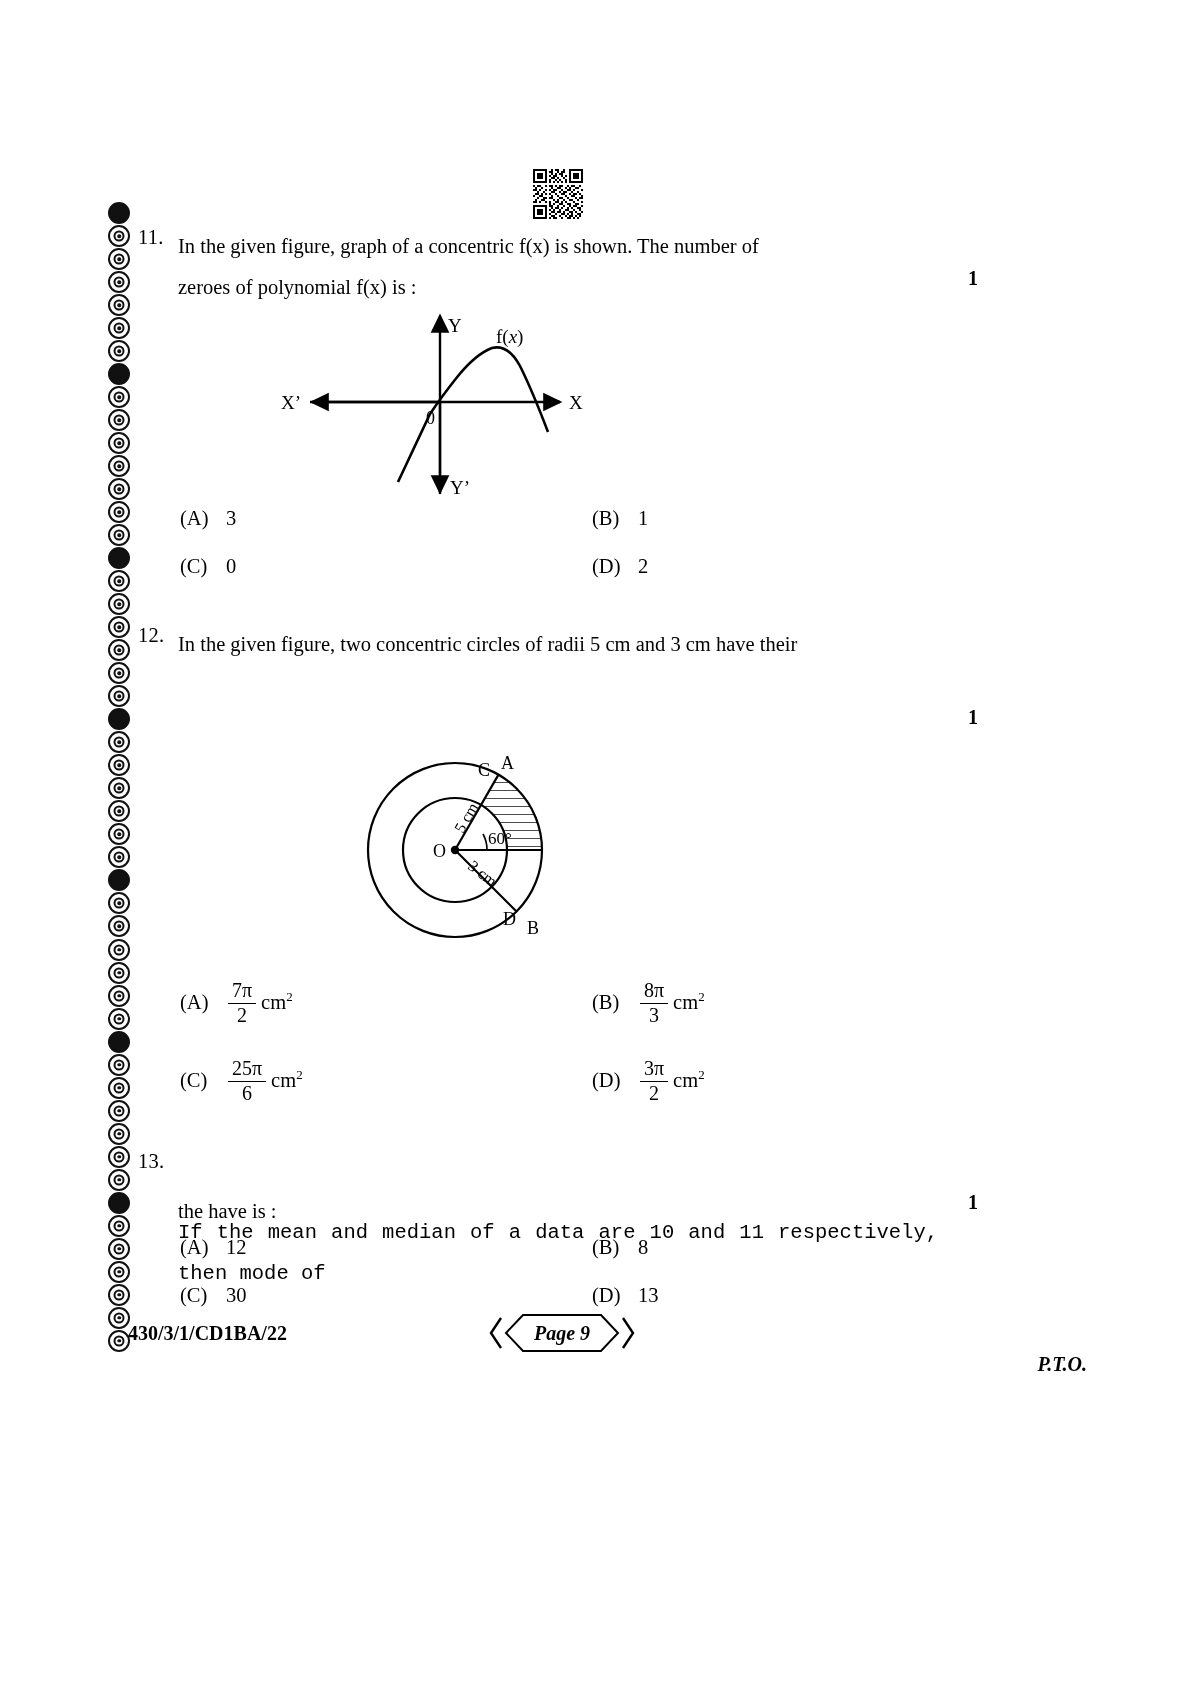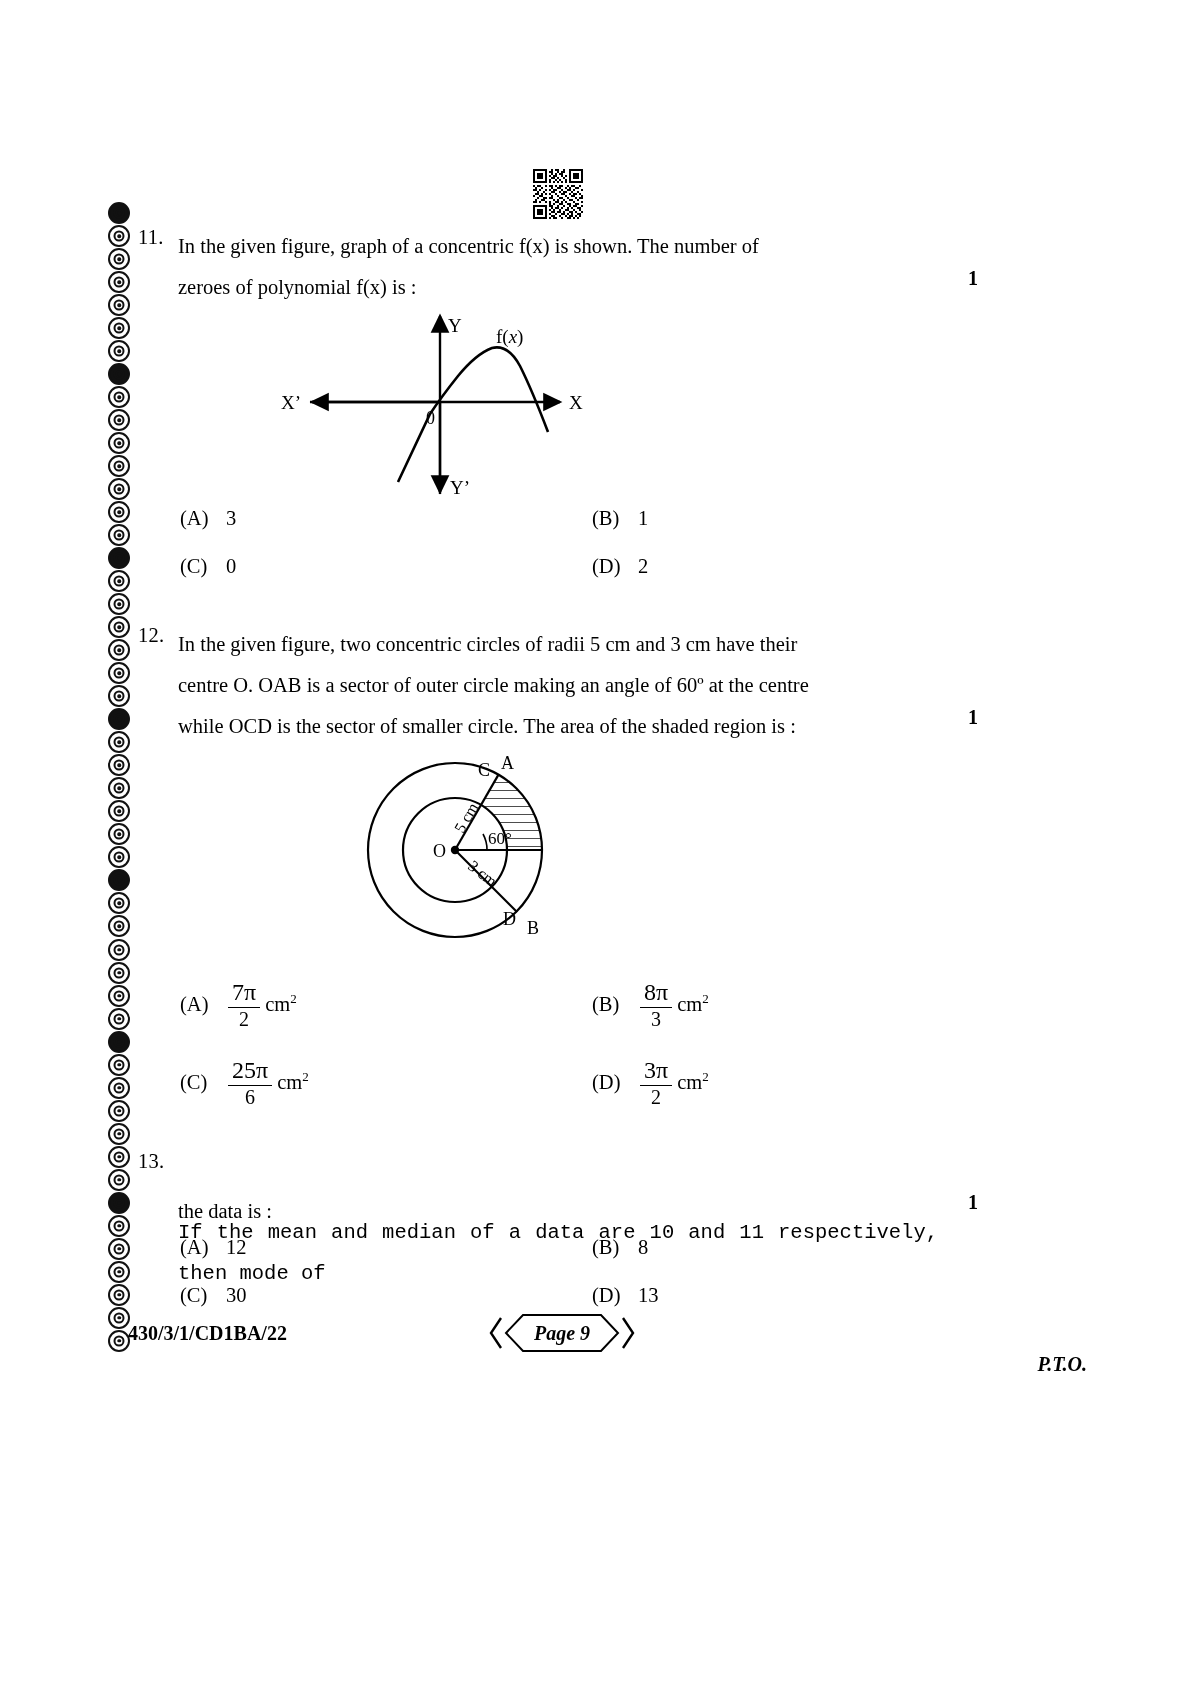--- a/index.html
+++ b/index.html
@@ -112,21 +112,21 @@
     text-align: center;
     line-height: 1.08;
     margin: 0 5px 0 2px;
     position: relative;
     top: -1px;
   }
   .frac .num {
     display: block;
     padding: 0 4px 1px 4px;
     border-bottom: 1.6px solid #000;
-    font-size: 24px;
+    font-size: 20px;
   }
   .frac .den {
     display: block;
     padding: 1px 4px 0 4px;
     font-size: 20px;
   }
   .unit { font-size: 20.5px; }
   .unit sup { font-size: 13px; }
 
   
@@ -453,22 +453,20 @@
   </div>
   <div class="opt" style="left:180px; top:551px;">
     <span class="lbl">(C)</span><span class="val">0</span>
   </div>
   <div class="opt" style="left:592px; top:551px;">
     <span class="lbl">(D)</span><span class="val">2</span>
   </div>
 
   <div class="q-num" style="left:138px; top:620px;">12.</div>
   <div class="q-text" style="left:178px; top:620px; width:760px;">In the given figure, two concentric circles of radii 5 cm and 3 cm have their</div>
-  <div class="q-text" style="left:178px; top:661px; width:760px;">centre O. OAB is a sector of outer circle making an angle of 60º at the centre</div>
-  <div class="q-text l2" style="left:178px; top:702px; width:760px;">while OCD is the sector of smaller circle. The area of the shaded region is :</div>
   <div class="marks" style="left:968px; top:702px;">1</div>
 
   <div class="fig-circles">
     <svg viewBox="0 0 230 215" width="230" height="215">
       <defs>
         <pattern id="hatch" width="8" height="8" patternUnits="userSpaceOnUse" patternTransform="rotate(0)">
           <line x1="0" y1="0" x2="8" y2="0" stroke="#000" stroke-width="1.4"></line>
         </pattern>
         <clipPath id="annulusSector">
           <path d="M100,108 L187,108 A87,87 0 0,0 143.5,32.67 Z"></path>
@@ -512,21 +510,21 @@
   </div>
   <div class="opt" style="left:180px; top:1055px;">
     <span class="lbl">(C)</span><span class="frac"><span class="num">25π</span><span class="den">6</span></span><span class="unit"><span>cm</span><sup>2</sup></span>
   </div>
   <div class="opt" style="left:592px; top:1055px;">
     <span class="lbl">(D)</span><span class="frac"><span class="num">3π</span><span class="den">2</span></span><span class="unit"><span>cm</span><sup>2</sup></span>
   </div>
 
   <div class="q-num" style="left:138px; top:1146px;">13.</div>
   <div class="q-text" style="left:178px; top:1208px; width:760px;font-family:Liberation Mono, monospace;">If the mean and median of a data are 10 and 11 respectively, then mode of</div>
-  <div class="q-text l2" style="left:178px; top:1187px; width:760px;">the data is :</div>
+  <div class="q-text l2" style="left:178px; top:1187px; width:760px;">the have is :</div>
   <div class="marks" style="left:968px; top:1187px;">1</div>
 
   <div class="opt" style="left:180px; top:1232px;">
     <span class="lbl">(A)</span><span class="val">12</span>
   </div>
   <div class="opt" style="left:592px; top:1232px;">
     <span class="lbl">(B)</span><span class="val">8</span>
   </div>
   <div class="opt" style="left:180px; top:1280px;">
     <span class="lbl">(C)</span><span class="val">30</span>

